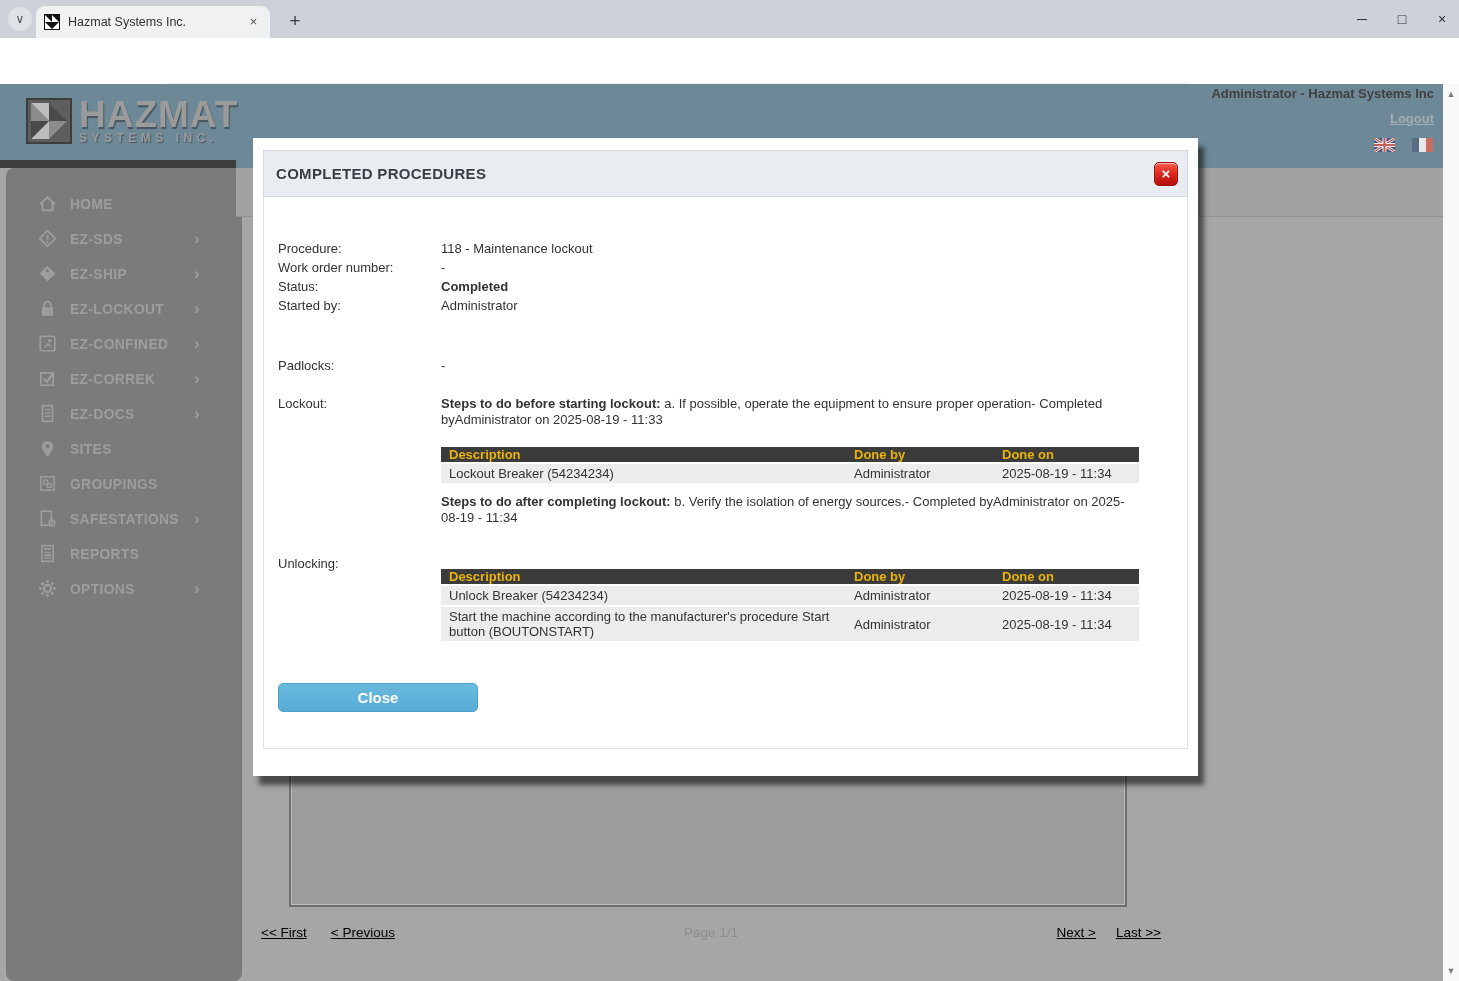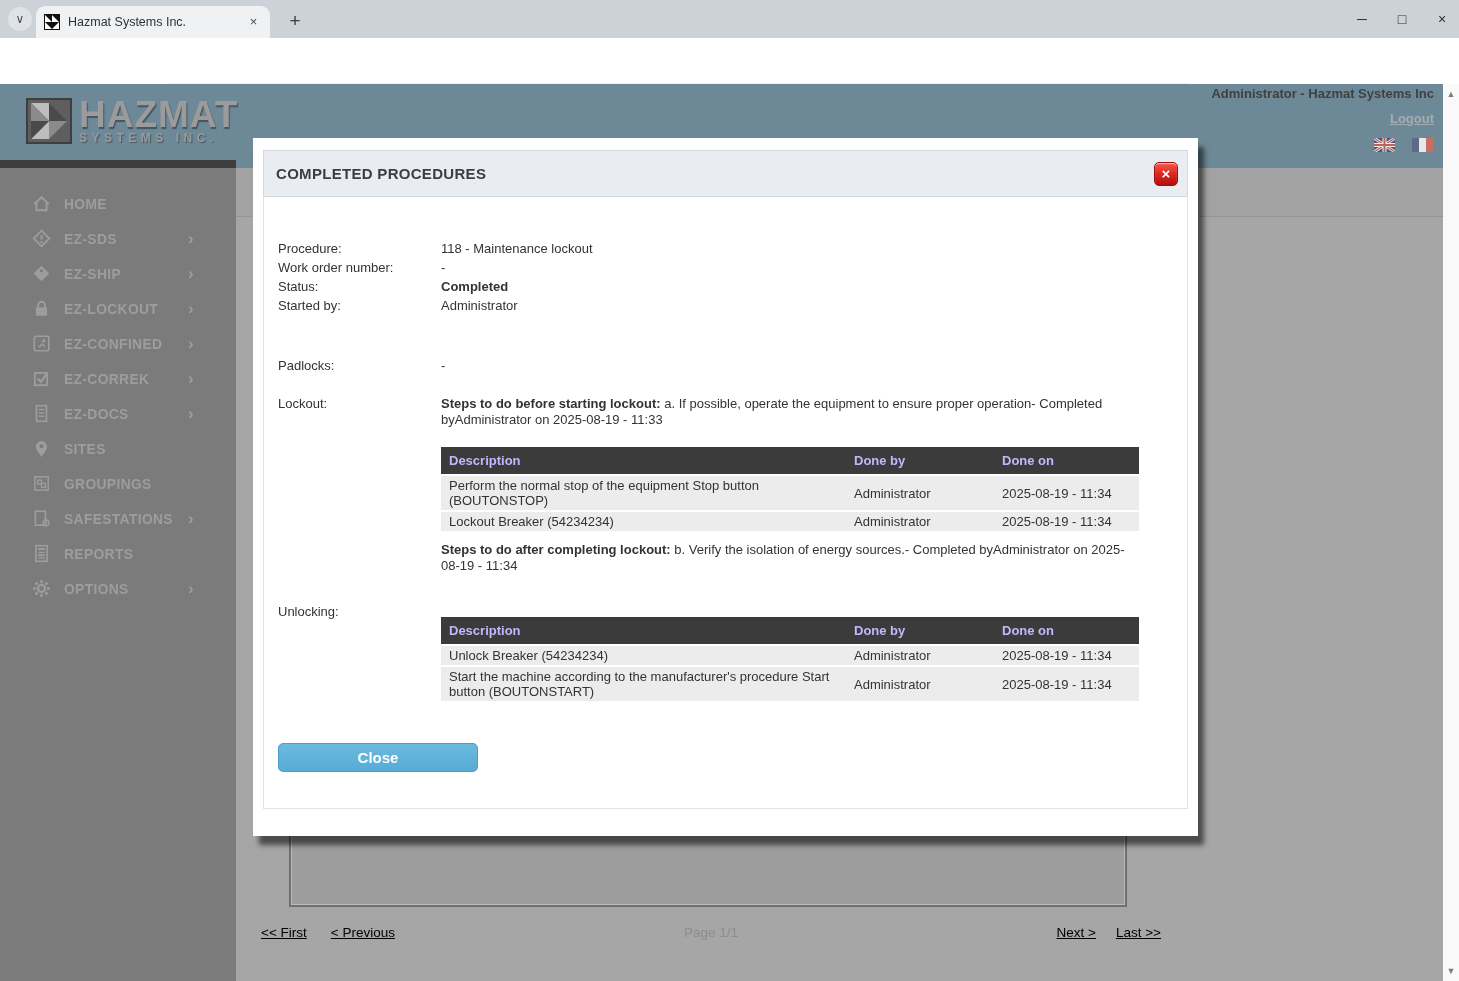--- a/index.html
+++ b/index.html
@@ -49,21 +49,21 @@
   .brand-text-s { font-size:12px; font-weight:bold; color:#9b9b9b; letter-spacing:4.5px;
     text-shadow:1px 1px 1px #45565f; }
   .user-context { position:absolute; right:25px; top:86px; font-size:13px; font-weight:bold; color:#404040; }
   .logout { position:absolute; right:25px; top:111px; font-size:13px; font-weight:bold; color:#a3adb3;
     text-decoration:underline; }
   .flags { position:absolute; right:26px; top:138px; display:flex; gap:17px; }
   .flag { width:21px; height:14px; display:block; }
   .sidebar-topbar { position:absolute; left:0; top:160px; width:236px; height:8px; background:#3e3e3e; }
 
   
-  .sidebar { position:absolute; left:0; top:168px; width:236px; height:813px; background:#7b7b7b; }
+  .sidebar { position:absolute; left:6px; top:168px; width:236px; height:813px; background:#7b7b7b;border-radius:8px; }
   .side-item { position:absolute; left:0; width:236px; height:35px; display:flex; align-items:center;
     padding-left:31px; color:#9d9d9d; }
   .side-icon { width:20px; height:20px; margin-right:13px; flex:none; display:flex; align-items:center; justify-content:center; }
   .side-label { font-size:15px; font-weight:bold; letter-spacing:0.4px; transform:scaleX(0.92);
     transform-origin:left; white-space:nowrap; }
   .side-chevron { position:absolute; left:188px; font-size:17px; font-weight:bold; color:#9d9d9d; }
 
   
   .content-band { position:absolute; left:236px; top:168px; width:1207px; height:49px; background:#a2a2a2;
     border-bottom:1px solid #949494; }
@@ -95,22 +95,22 @@
   .field-row { display:flex; line-height:19px; font-size:13px; color:#333; }
   .field-label { width:163px; flex:none; }
   .spacer-lg { height:41px; } .spacer-md { height:21px; }
   .lockout-row, .unlock-row { display:flex; font-size:13px; color:#333; }
   .steps-par { width:710px; line-height:15.5px; }
   .steps-par .b { font-weight:bold; }
   .after-par { width:700px; line-height:15.5px; margin:9px 0 0 163px; font-size:13px; color:#333; }
 
   table.proc { border-collapse:collapse; width:698px; margin-top:20px; font-size:13px; color:#333; }
   .unlock-row table.proc { margin-top:13px; }
-  table.proc th { background:#3b3b3b; color:#c4b5fd; text-align:left; font-weight:bold;
-    padding:6px 8px; border-bottom:2px solid #fff; }
+  table.proc th { background:#3b3b3b; color:#eab308; text-align:left; font-weight:bold;
+    padding:0 8px; border-bottom:2px solid #fff; }
   table.proc td { background:#ececec; padding:2px 8px; border-bottom:2px solid #fff; vertical-align:middle; }
   th.c1 { width:405px; } th.c2 { width:148px; } th.c3 { width:145px; }
 
   .unlock-block { margin-top:31px; }
   .close-btn { margin-top:40px; width:200px; height:29px; border:1px solid #4d9fca; border-radius:5px;
     background:linear-gradient(#6abade,#57abd5); color:#fff; font-size:15px; font-weight:bold;
     text-align:center; line-height:27px; }
   svg { display:block; }
 </style>
 </head>
@@ -399,25 +399,20 @@
         </div>
         <table class="proc">
           <thead>
             <tr>
               <th class="c1">Description</th>
               <th class="c2">Done by</th>
               <th class="c3">Done on</th>
             </tr>
           </thead>
           <tbody>
-            <tr>
-              <td>Perform the normal stop of the equipment Stop button (BOUTONSTOP)</td>
-              <td>Administrator</td>
-              <td>2025-08-19 - 11:34</td>
-            </tr>
             <tr>
               <td>Lockout Breaker (54234234)</td>
               <td>Administrator</td>
               <td>2025-08-19 - 11:34</td>
             </tr>
           </tbody>
         </table>
       </div>
     </div>
 

